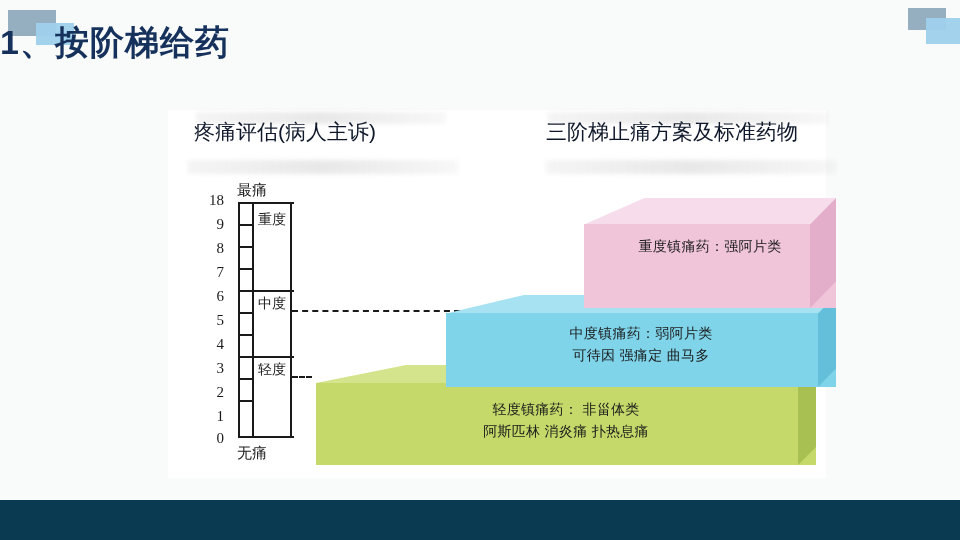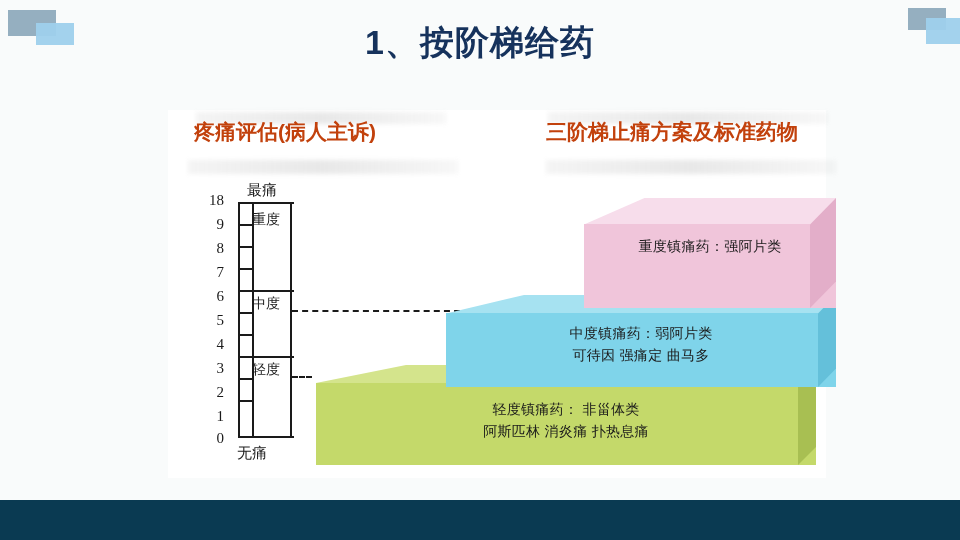--- a/index.html
+++ b/index.html
@@ -32,21 +32,20 @@
 
   .deco-tr { left: 908px; top: 8px;  width: 62px; height: 44px; }
   .deco-tr .r1 { left: 0px;  top: 0px;  width: 38px; height: 22px; }
   .deco-tr .r2 { left: 18px; top: 10px; width: 40px; height: 26px; }
 
   
   .title {
     position: absolute;
     left: 0; top: 20px;
     width: 960px;
-    text-align: center;
     font-size: 34px;
     font-weight: bold;
     color: #16325c;
     letter-spacing: 1px;
   }
 
   
   .content-panel {
     position: absolute;
     left: 168px;
@@ -54,22 +53,22 @@
     width: 658px;
     height: 368px;
     background: #ffffff;
   }
 
   
   .pic-header {
     position: absolute;
     top: 8px;
     font-size: 21px;
-    font-weight: bold;
-    color: #c2410c;
+    font-weight: normal;
+    color: #0f172a;
     white-space: nowrap;
     overflow: hidden;
     letter-spacing: 0px;
     filter: blur(0.35px);
   }
   .pic-header-left  { left: 26px;  width: 300px; }
   .pic-header-right { left: 378px; width: 290px; }
 
   
   .smudge {
@@ -81,21 +80,21 @@
   
   .scale-wrap { position: absolute; left: 26px; top: 72px; width: 150px; height: 285px; }
 
   .scale-top-label, .scale-bottom-label {
     position: absolute;
     width: 150px;
     text-align: center;
     font-size: 15px;
     color: #1a1a1a;
   }
-  .scale-top-label { top: -1px; left: 28px; width: 80px; }
+  .scale-top-label { top: -1px; left: 18px; width: 80px; }
   .scale-bottom-label { top: 262px; left: 18px; width: 80px; }
 
   .scale-numbers {
     position: absolute;
     left: 0px; top: 18px;
     width: 30px;
     height: 240px;
   }
   .scale-numbers span {
     position: absolute;
@@ -131,20 +130,21 @@
     width: 14px;
     height: 2px;
     background: #1a1a1a;
   }
   .tick.major { left: 44px; width: 56px; height: 2px; background: #1a1a1a; }
 
   .zone-label {
     position: absolute;
     left: 58px;
     width: 40px;
+    text-align: center;
     font-size: 14px;
     color: #1a1a1a;
     line-height: 1.05;
   }
 
   
   .dash-line {
     position: absolute;
     height: 0;
     border-top: 2px dashed #1a1a1a;

